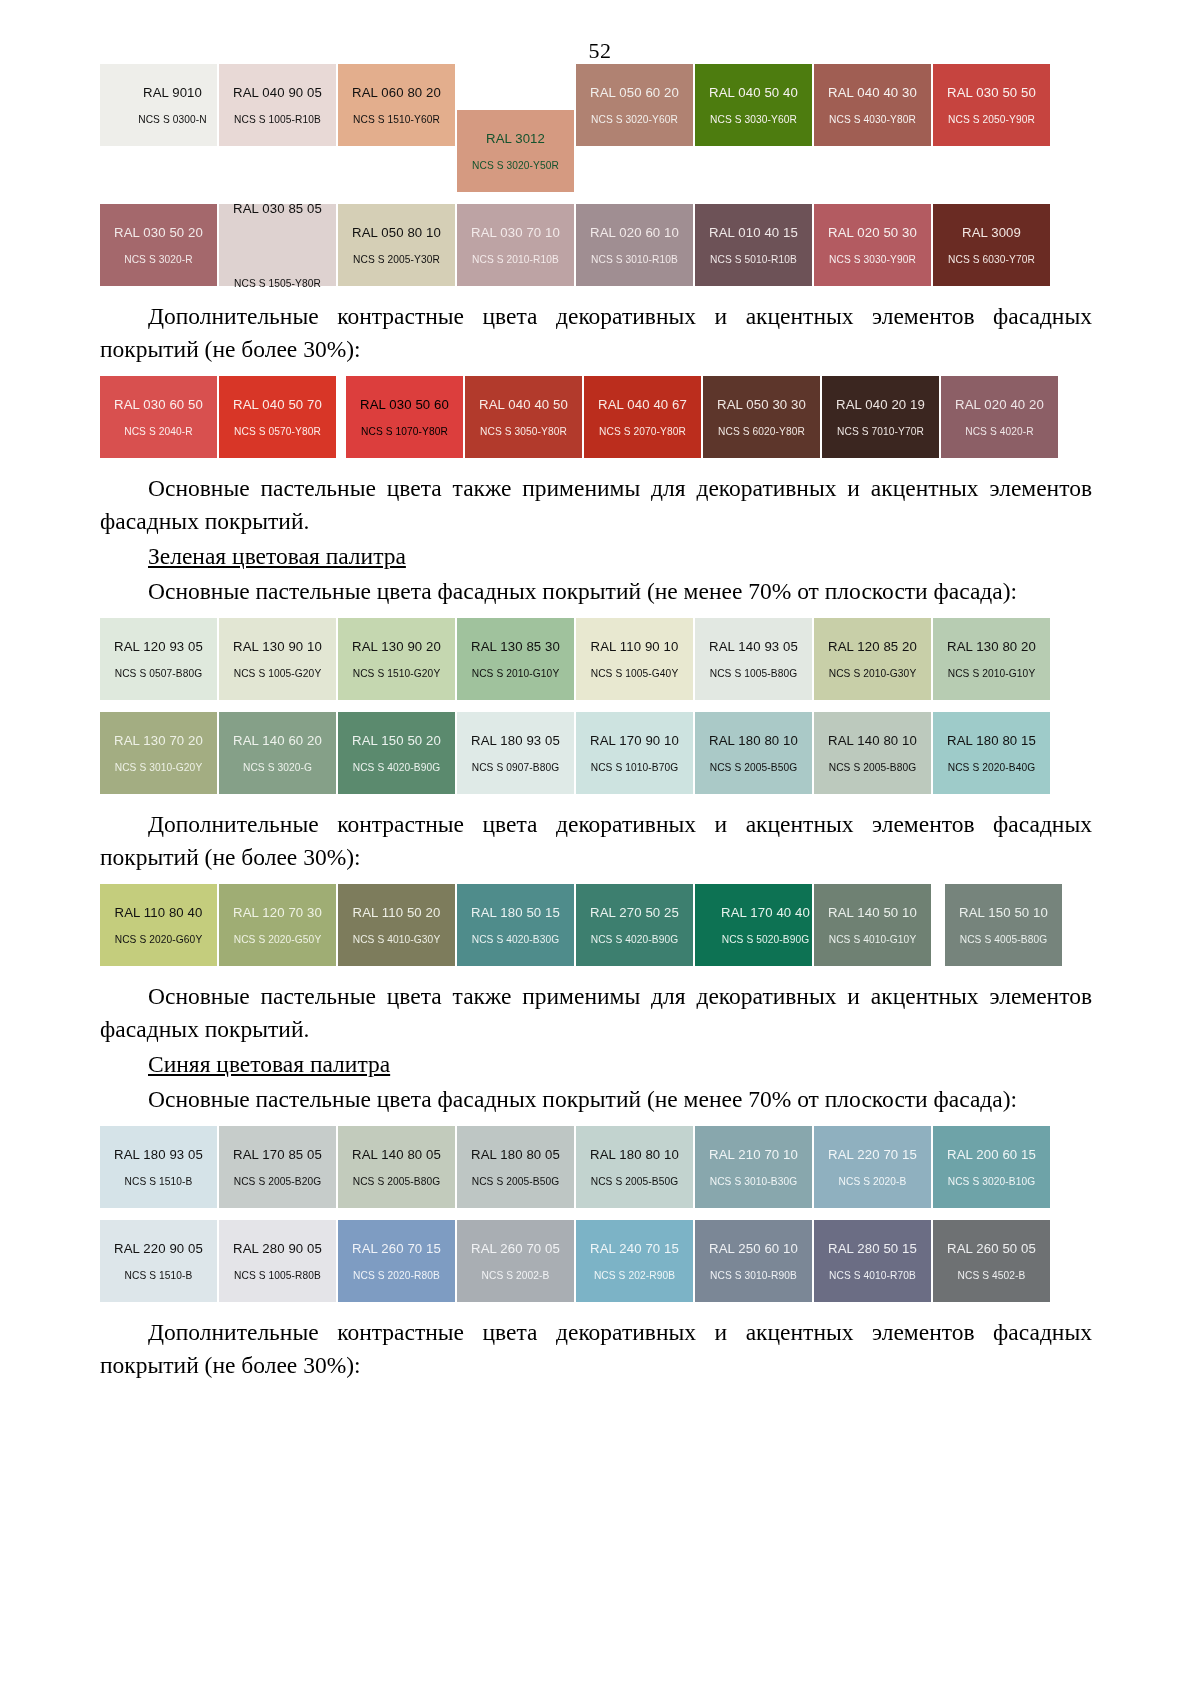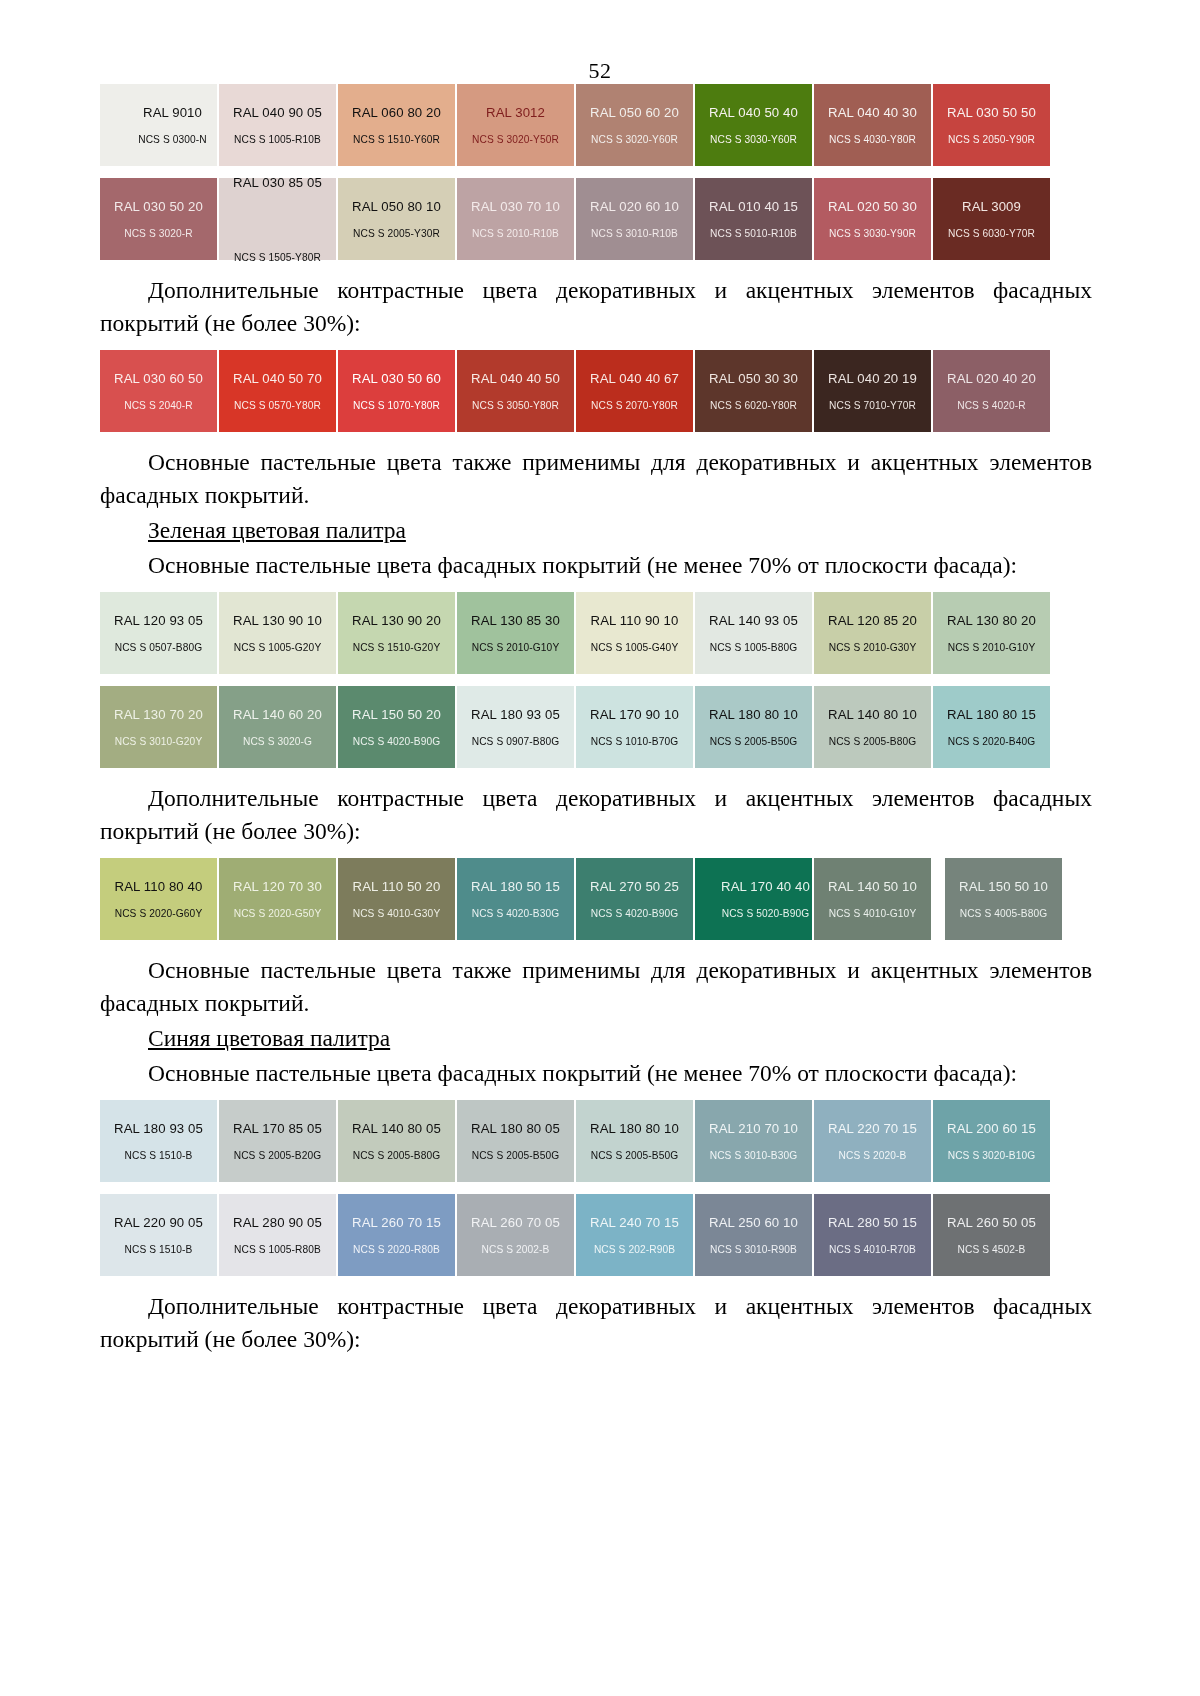--- a/index.html
+++ b/index.html
@@ -19,21 +19,21 @@
     width: 1200px;
     height: 1696px;
     box-sizing: border-box;
     padding: 0;
     position: relative;
   }
   .page-number {
     text-align: center;
     font-family: "Liberation Serif", serif;
     font-size: 22px;
-    padding-top: 58px;
+    padding-top: 38px;
     letter-spacing: 0.5px;
   }
   .content {
     padding: 0 108px 0 100px;
   }
   
   p.body-text {
     font-family: "Liberation Serif", serif;
     font-size: 23.5px;
     line-height: 33px;
@@ -111,21 +111,21 @@
             <div class="swatch-ncs">NCS S 0300-N</div>
           </div>
           <div class="swatch-cell" style="background: rgb(232, 217, 214); color: rgb(17, 17, 17);">
             <div class="swatch-ral">RAL 040 90 05</div>
             <div class="swatch-ncs">NCS S 1005-R10B</div>
           </div>
           <div class="swatch-cell" style="background: rgb(227, 174, 141); color: rgb(17, 17, 17);">
             <div class="swatch-ral">RAL 060 80 20</div>
             <div class="swatch-ncs">NCS S 1510-Y60R</div>
           </div>
-          <div class="swatch-cell" style="background: rgb(213, 154, 129); color: #7f1d1d;">
+          <div class="swatch-cell" style="background: rgb(213, 154, 129); color: #14532d; margin-top: 46px;">
             <div class="swatch-ral">RAL 3012</div>
             <div class="swatch-ncs">NCS S 3020-Y50R</div>
           </div>
           <div class="swatch-cell" style="background: rgb(176, 130, 114); color: rgb(242, 239, 236);">
             <div class="swatch-ral">RAL 050 60 20</div>
             <div class="swatch-ncs">NCS S 3020-Y60R</div>
           </div>
           <div class="swatch-cell" style="background: #4d7c0f; color: rgb(247, 242, 240);">
             <div class="swatch-ral">RAL 040 50 40</div>
             <div class="swatch-ncs">NCS S 3030-Y60R</div>
@@ -185,21 +185,21 @@
     <div class="grid-block">
       <div class="swatch-row">
           <div class="swatch-cell" style="background: rgb(216, 80, 79); color: rgb(251, 238, 237);">
             <div class="swatch-ral">RAL 030 60 50</div>
             <div class="swatch-ncs">NCS S 2040-R</div>
           </div>
           <div class="swatch-cell" style="background: rgb(216, 54, 39); color: rgb(251, 236, 232);">
             <div class="swatch-ral">RAL 040 50 70</div>
             <div class="swatch-ncs">NCS S 0570-Y80R</div>
           </div>
-          <div class="swatch-cell" style="background: rgb(220, 62, 61); color: #ffffff;">
+          <div class="swatch-cell" style="background: rgb(220, 62, 61); color: #000000; margin-left: 8px;">
             <div class="swatch-ral">RAL 030 50 60</div>
             <div class="swatch-ncs">NCS S 1070-Y80R</div>
           </div>
           <div class="swatch-cell" style="background: rgb(178, 58, 44); color: rgb(248, 235, 230);">
             <div class="swatch-ral">RAL 040 40 50</div>
             <div class="swatch-ncs">NCS S 3050-Y80R</div>
           </div>
           <div class="swatch-cell" style="background: rgb(187, 45, 29); color: rgb(248, 233, 228); justify-content: center;">
             <div class="swatch-ral">RAL 040 40 67</div>
             <div class="swatch-ncs">NCS S 2070-Y80R</div>

